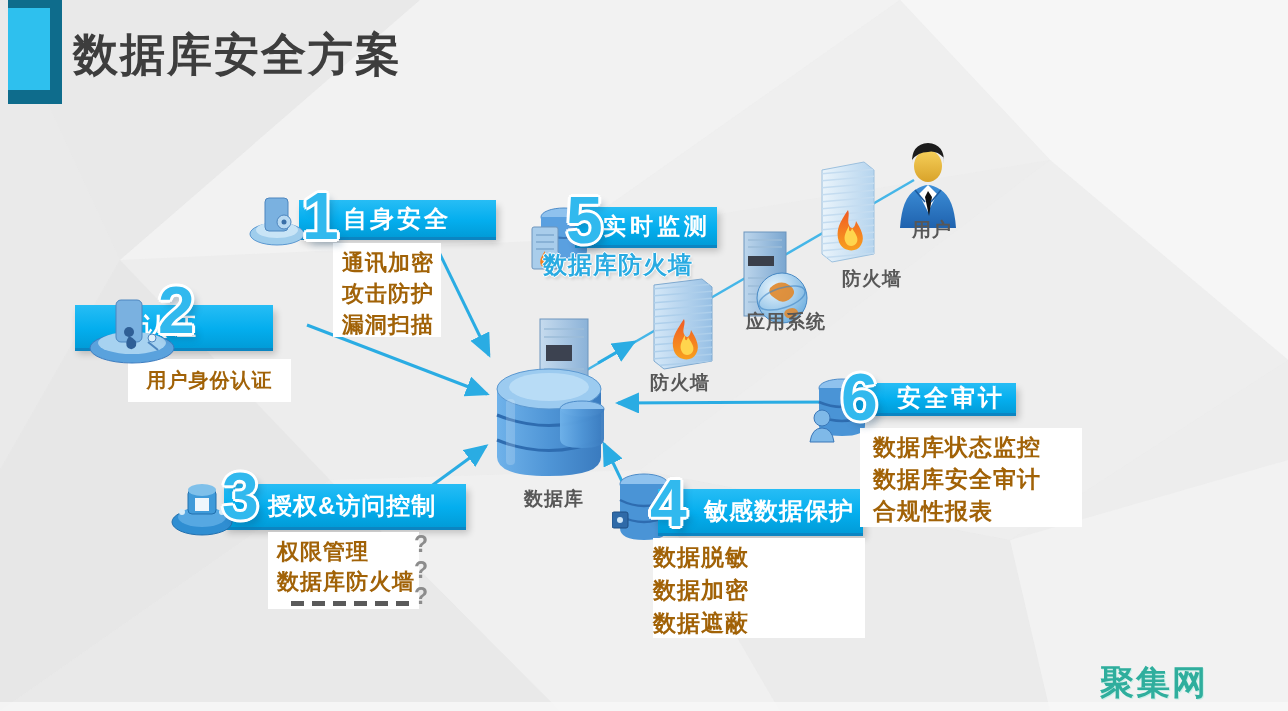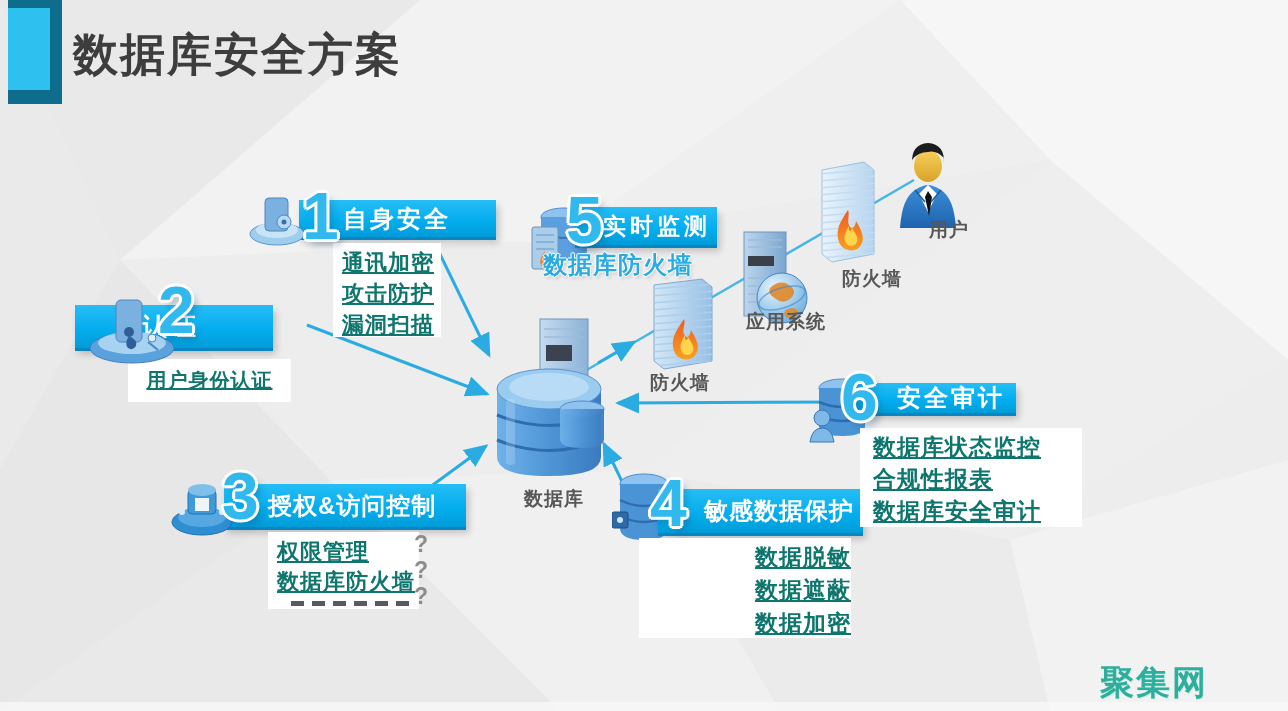--- a/index.html
+++ b/index.html
@@ -14,21 +14,21 @@
   .title-deco .sq{position:absolute;left:0;top:8px;width:42px;height:82px;background:#2ec0ee;}
   .page-title{position:absolute;left:64px;top:16px;margin:9px;font-size:45px;font-weight:bold;color:#3d3d3d;letter-spacing:2px;z-index:3;}
   
   .num{position:absolute;z-index:4;font-weight:bold;font-size:66px;line-height:1;color:#31b9ee;
        text-shadow:-3px 0 #fff,3px 0 #fff,0 -3px #fff,0 3px #fff,-2px -2px #fff,2px -2px #fff,-2px 2px #fff,2px 2px #fff,5px 6px 7px rgba(20,70,110,.30);}
   
   .bar{position:absolute;z-index:3;display:flex;align-items:center;color:#fff;font-weight:bold;
        background:linear-gradient(180deg,#27bdf5 0%,#04aeee 55%,#019cd8 100%);
        box-shadow:0 3px 0 #0b85c2,3px 6px 7px rgba(0,0,0,.20);}
   
-  .panel{position:absolute;z-index:3;background:#fff;color:#0f766e;font-weight:bold;text-decoration:underline;}
+  .panel{position:absolute;z-index:3;background:#fff;color:#a16207;font-weight:bold;}
   .panel .it{display:block;letter-spacing:1px;}
   .icon-over{z-index:4;}
   .qmark{position:absolute;z-index:3;color:#8c8c8c;font-weight:bold;font-size:23px;}
   .floating-sub{position:absolute;z-index:3;color:#29abe2;font-weight:bold;font-size:24px;letter-spacing:1px;
        text-shadow:-1px 0 #fff,1px 0 #fff,0 -1px #fff,0 1px #fff,2px 3px 3px rgba(0,0,0,.12);}
   .clip-remnant{margin:4px 0 0 14px;width:118px;height:5px;
        background:repeating-linear-gradient(90deg,#5a5a5a 0 13px,transparent 13px 21px);}
   .watermark{position:absolute;left:1100px;top:660px;z-index:5;font-size:34px;font-weight:bold;color:#2fae9d;letter-spacing:2px;
        text-shadow:1px 1px 0 #c9efe7;}
 </style>
@@ -213,21 +213,21 @@
         </linearGradient>
     </defs>
     <ellipse cx="30" cy="28" rx="14" ry="16" fill="url(#gFace)"></ellipse>
     <path d="M14 26 Q13 6 30 5 Q47 6 46 26 L46 20 Q38 12 30 14 Q20 14 14 22 Z" fill="#1c1c1c"></path>
     <path d="M2 90 Q4 60 17 52 Q25 47 30 47 Q35 47 43 52 Q56 60 58 90 Z" fill="url(#gSuit)"></path>
     <polygon points="30,47 21,56 30,74 39,56" fill="#ffffff"></polygon>
     <polygon points="30,53 34,59 31,78 27,59" fill="#101010"></polygon>
     <path d="M17 52 L27 64" stroke="#1b5a9e" stroke-width="1.5"></path>
     <path d="M43 52 L33 64" stroke="#1b5a9e" stroke-width="1.5"></path>
   </svg>
-  <div class="node-label" style="left:912px;top:217px;margin-left:17px;">用户</div>
+  <div class="node-label" style="left:912px;top:217px;">用户</div>
 
   <svg class="node icon-over" style="left:248px;top:192px;" width="58" height="54">
     <ellipse cx="29" cy="42" rx="27" ry="11" fill="#9fcdec" stroke="#5a97d0"></ellipse>
     <ellipse cx="29" cy="38" rx="21" ry="8" fill="#c8e4f6"></ellipse>
     <rect x="17" y="6" width="23" height="33" rx="4" fill="#7ab1e0" stroke="#4d86bf"></rect>
     <circle cx="36" cy="30" r="7" fill="#b7d9f2" stroke="#4d86bf"></circle>
     <circle cx="36" cy="30" r="2.5" fill="#3a6fa8"></circle>
   </svg>
   <div class="num" style="left:302px;top:183px;">1</div>
   <div class="bar" style="left:299px;top:200px;width:197px;height:37px;font-size:24px;letter-spacing:3px;padding-left:44px;box-sizing:border-box;">
@@ -299,39 +299,39 @@
     <path d="M8 16 L8 60 Q8 72 32 72 Q56 72 56 60 L56 16 Z" fill="#4a94d6"></path>
     <path d="M8 32 Q32 44 56 32" stroke="#2e6cb0" stroke-width="2.5" fill="none"></path>
     <path d="M8 48 Q32 60 56 48" stroke="#2e6cb0" stroke-width="2.5" fill="none"></path>
     <rect x="0" y="44" width="16" height="16" rx="2" fill="#2f6aa8" stroke="#1f4f84"></rect>
     <circle cx="8" cy="52" r="3" fill="#cfe6f7"></circle>
   </svg>
   <div class="num" style="left:650px;top:470px;">4</div>
   <div class="bar" style="left:658px;top:489px;width:205px;height:44px;font-size:24px;letter-spacing:1px;padding-left:46px;box-sizing:border-box;">
     <span>敏感数据保护</span>
   </div>
-  <div class="panel" style="left:639px;top:538px;width:212px;height:100px;font-size:23px;line-height:33px;text-align:right;padding-top:3px;box-sizing:border-box;">
+  <div class="panel" style="left:653px;top:538px;width:212px;height:100px;font-size:23px;line-height:33px;text-align:left;padding-top:3px;box-sizing:border-box;">
     <span class="it">数据脱敏</span>
+    <span class="it">数据加密</span>
     <span class="it">数据遮蔽</span>
-    <span class="it">数据加密</span>
   </div>
 
   <svg class="node" style="left:806px;top:374px;" width="64" height="74">
     <ellipse cx="36" cy="14" rx="23" ry="9" fill="#8fc2ee" stroke="#4d8cc9"></ellipse>
     <path d="M13 14 L13 52 Q13 62 36 62 Q59 62 59 52 L59 14 Z" fill="#4a94d6"></path>
     <path d="M13 28 Q36 38 59 28" stroke="#2e6cb0" stroke-width="2.5" fill="none"></path>
     <path d="M13 42 Q36 52 59 42" stroke="#2e6cb0" stroke-width="2.5" fill="none"></path>
     <circle cx="16" cy="44" r="8" fill="#7fb9e8" stroke="#3a77b8"></circle>
     <path d="M4 68 Q6 54 16 54 Q26 54 28 68 Z" fill="#7fb9e8" stroke="#3a77b8"></path>
   </svg>
   <div class="num" style="left:841px;top:364px;">6</div>
   <div class="bar" style="left:853px;top:383px;width:163px;height:30px;font-size:24px;letter-spacing:3px;padding-left:44px;box-sizing:border-box;">
     <span>安全审计</span>
   </div>
   <div class="panel" style="left:860px;top:428px;width:222px;height:99px;font-size:23px;line-height:32px;padding:3px 8px 0 13px;box-sizing:border-box;">
     <span class="it">数据库状态监控</span>
+    <span class="it">数据库安全审计</span>
     <span class="it">合规性报表</span>
-    <span class="it">数据库安全审计</span>
   </div>
 
   <div class="watermark">聚集网</div>
 
 </div>
 
 </body></html>

